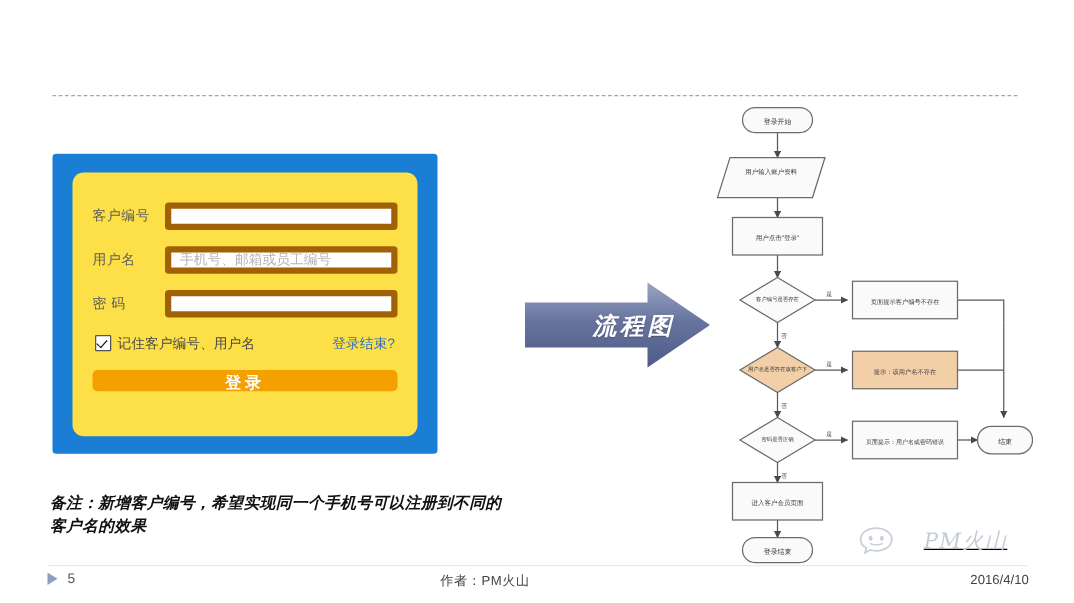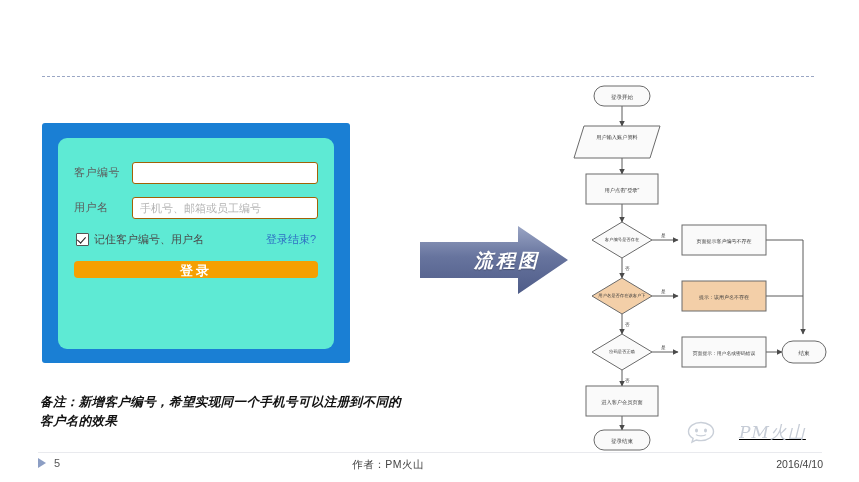--- a/index.html
+++ b/index.html
@@ -24,30 +24,30 @@
     border-top:1.5px dashed #9aa6c4;
   }
 
   
   .login-outer{
     position:absolute;left:42px;top:123px;width:308px;height:240px;
     background:#1a7fd4;border-radius:3px;
     display:flex;align-items:center;justify-content:center;
   }
   .login-inner{
-    width:276px;height:211px;background:#5eead4;border-radius:9px;
+    width:276px;height:211px;background:#fde047;border-radius:9px;
     box-sizing:border-box;padding:24px 16px 0 16px;
   }
   .form-row{display:flex;align-items:center;margin-bottom:13px;}
   .form-label{
     width:58px;flex:none;font-size:11px;color:#5c5c5c;
     letter-spacing:0.5px;white-space:nowrap;
   }
   .form-input{
-    flex:1;height:22px;border:1px solid #a16207;border-radius:3px;
+    flex:1;height:22px;border:5px solid #a16207;border-radius:3px;
     background:#fff;box-sizing:border-box;padding:0 7px;
     font-size:11px;color:#333;outline:none;
     font-family:"Liberation Sans","DejaVu Sans",sans-serif;
   }
   .form-input::placeholder{color:#b4b4b4;}
   .opts-row{
     display:flex;align-items:flex-start;justify-content:space-between;
     margin:4px 2px 14px 2px;
   }
   .remember{display:flex;align-items:center;gap:5px;font-size:11px;color:#4a4a4a;white-space:nowrap;}
@@ -126,20 +126,24 @@
       <div class="form-row">
         <span class="form-label">客户编号</span>
         <input class="form-input" type="text" readonly="" placeholder="" style="">
       </div>
 
       <div class="form-row">
         <span class="form-label">用户名</span>
         <input class="form-input" type="text" readonly="" placeholder="手机号、邮箱或员工编号" style="">
       </div>
 
+      <div class="form-row">
+        <span class="form-label">密 码</span>
+        <input class="form-input" type="text" readonly="" placeholder="" style="">
+      </div>
 
       <div class="opts-row">
         <label class="remember">
           <span class="cbox"></span>
           <span>记住客户编号、用户名</span>
         </label>
         <span class="forgot">登录结束?</span>
       </div>
 
       <button class="login-btn">登录</button>

